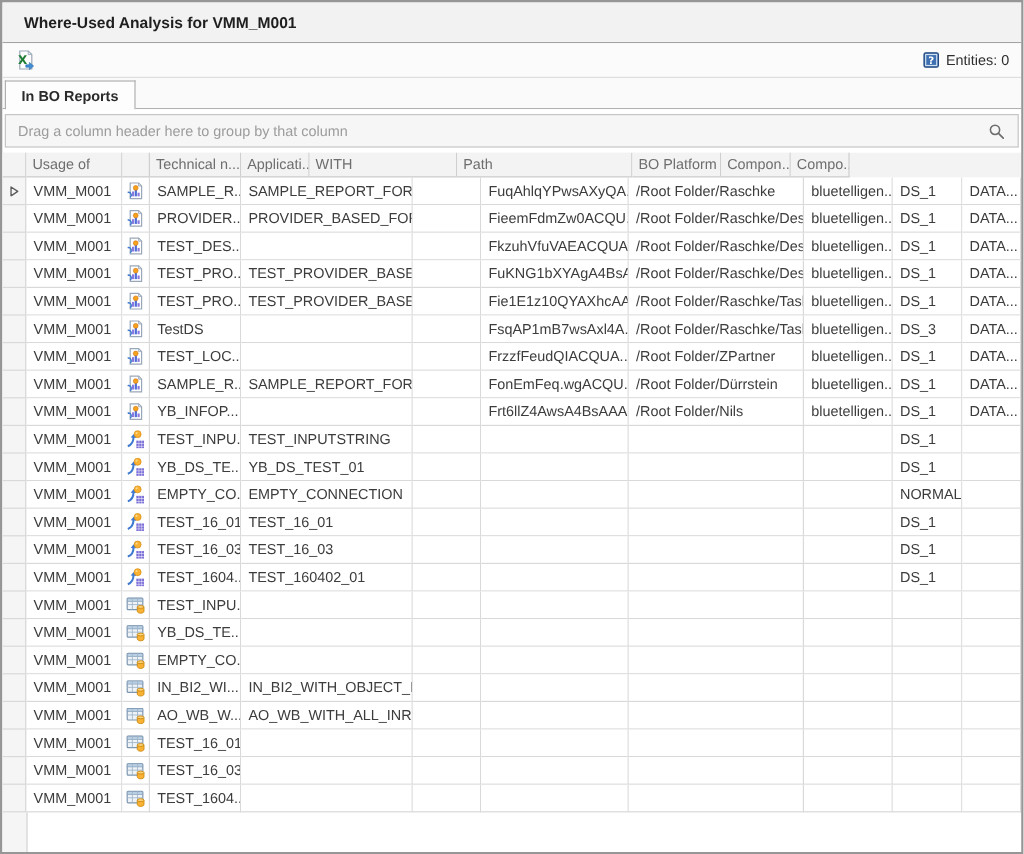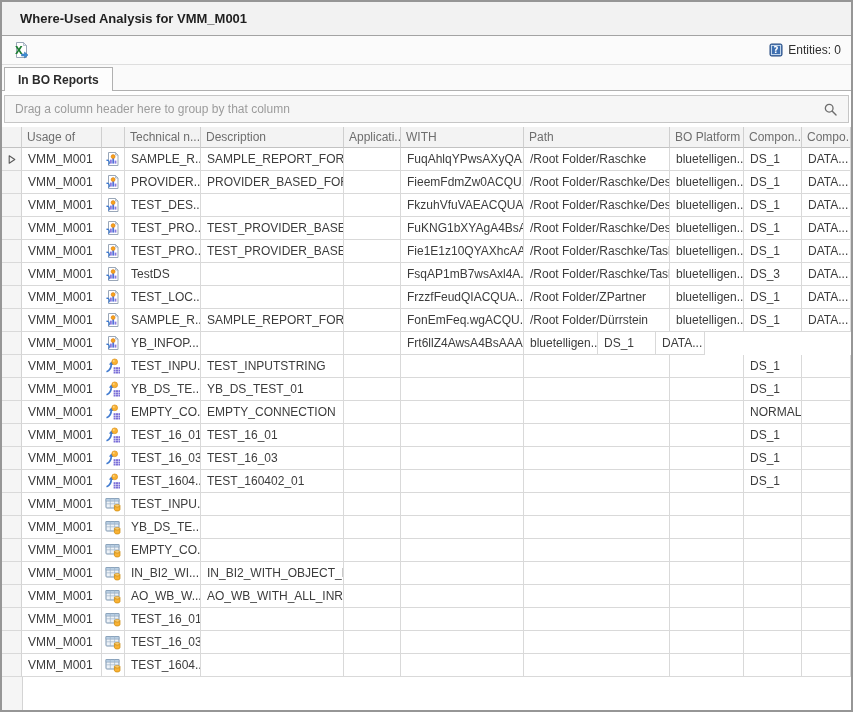--- a/index.html
+++ b/index.html
@@ -108,21 +108,20 @@
       </span>
     </div>
   </div>
 
   <div class="grid">
     <div class="grid-header">
         <div class="hcell" style="width: 20px; flex: 0 0 20px;"></div>
         <div class="hcell" style="width: 80px; flex: 0 0 80px;">Usage of</div>
         <div class="hcell" style="width: 23px; flex: 0 0 23px;"></div>
         <div class="hcell" style="width: 76px; flex: 0 0 76px;">Technical n...</div>
-        <div class="hcell" style="width: 143px; flex: 0 0 143px;">Description</div>
         <div class="hcell" style="width: 57px; flex: 0 0 57px;">Applicati...</div>
         <div class="hcell" style="width: 123px; flex: 0 0 123px;">WITH</div>
         <div class="hcell" style="width: 146px; flex: 0 0 146px;">Path</div>
         <div class="hcell" style="width: 74px; flex: 0 0 74px;">BO Platform</div>
         <div class="hcell" style="width: 58px; flex: 0 0 58px;">Compon...</div>
         <div class="hcell" style="width: 49px; flex: 0 0 49px;">Compo...</div>
       </div>
     <div class="grid-body">
   <div class="tr">
     <div class="td indicator" style="width: 20px; flex: 0 0 20px;">
@@ -331,20 +330,21 @@
               <rect x="7.3" y="7.2" width="1.8" height="5.4" fill="#4f6fd8"></rect>
               <rect x="9.6" y="9.6" width="1.8" height="3" fill="#8a7ae0"></rect>
               <circle cx="8.1" cy="5.6" r="2" fill="#f7a21b" stroke="#d07010" stroke-width="0.5"></circle>
               <path d="M1.4 9.4q2.3-.6 2.9 1.7.4 1.6-.9 2.4" fill="none" stroke="#3f7ad0" stroke-width="1.3"></path>
             </svg>
           </div>
     <div class="td c-tech" style="width: 76px; flex: 0 0 76px;">YB_INFOP...</div>
     <div class="td c-desc" style="width: 143px; flex: 0 0 143px;"></div>
     <div class="td c-app" style="width: 57px; flex: 0 0 57px;"></div>
     <div class="td c-cuid" style="width: 123px; flex: 0 0 123px;">Frt6llZ4AwsA4BsAAA...</div>
+    <div class="td c-path" style="width: 146px; flex: 0 0 146px;">/Root Folder/Nils</div>
     <div class="td c-bo" style="width: 74px; flex: 0 0 74px;">bluetelligen...</div>
     <div class="td c-comp1" style="width: 58px; flex: 0 0 58px;">DS_1</div>
     <div class="td c-comp2" style="width: 49px; flex: 0 0 49px;">DATA...</div>
   </div>
 
   <div class="tr">
     <div class="td indicator" style="width: 20px; flex: 0 0 20px;"></div>
     <div class="td c-usage" style="width: 80px; flex: 0 0 80px;">VMM_M001</div>
     <div class="td iconcell c-icon" style="width: 23px; flex: 0 0 23px;">
             <svg class="icon16" viewBox="0 0 16 16">

